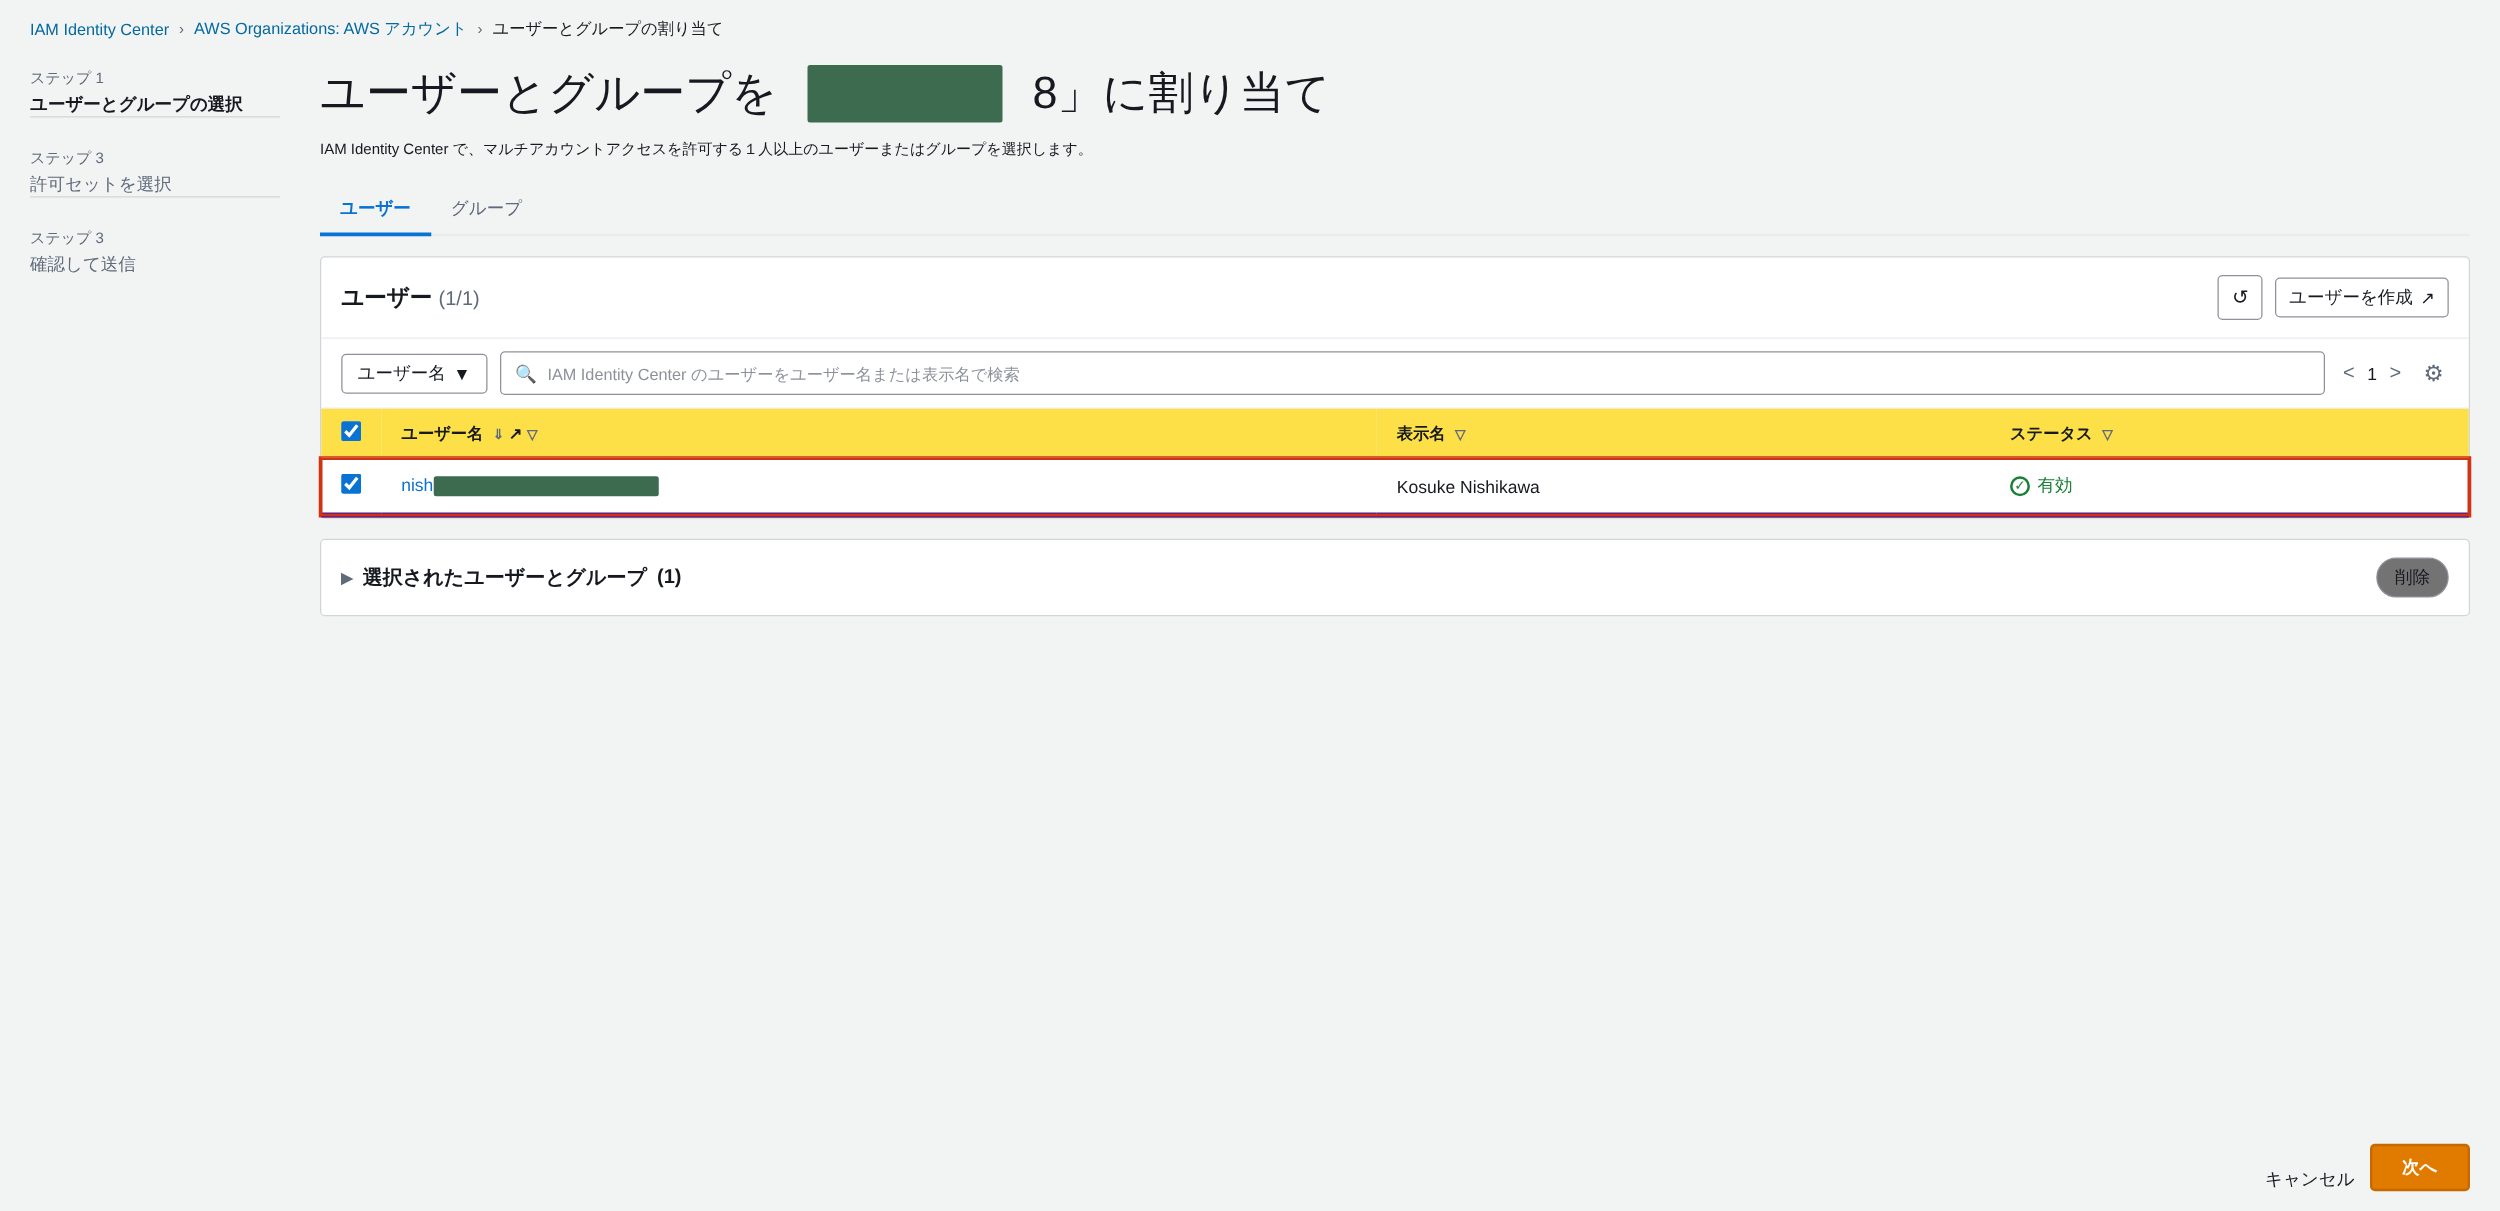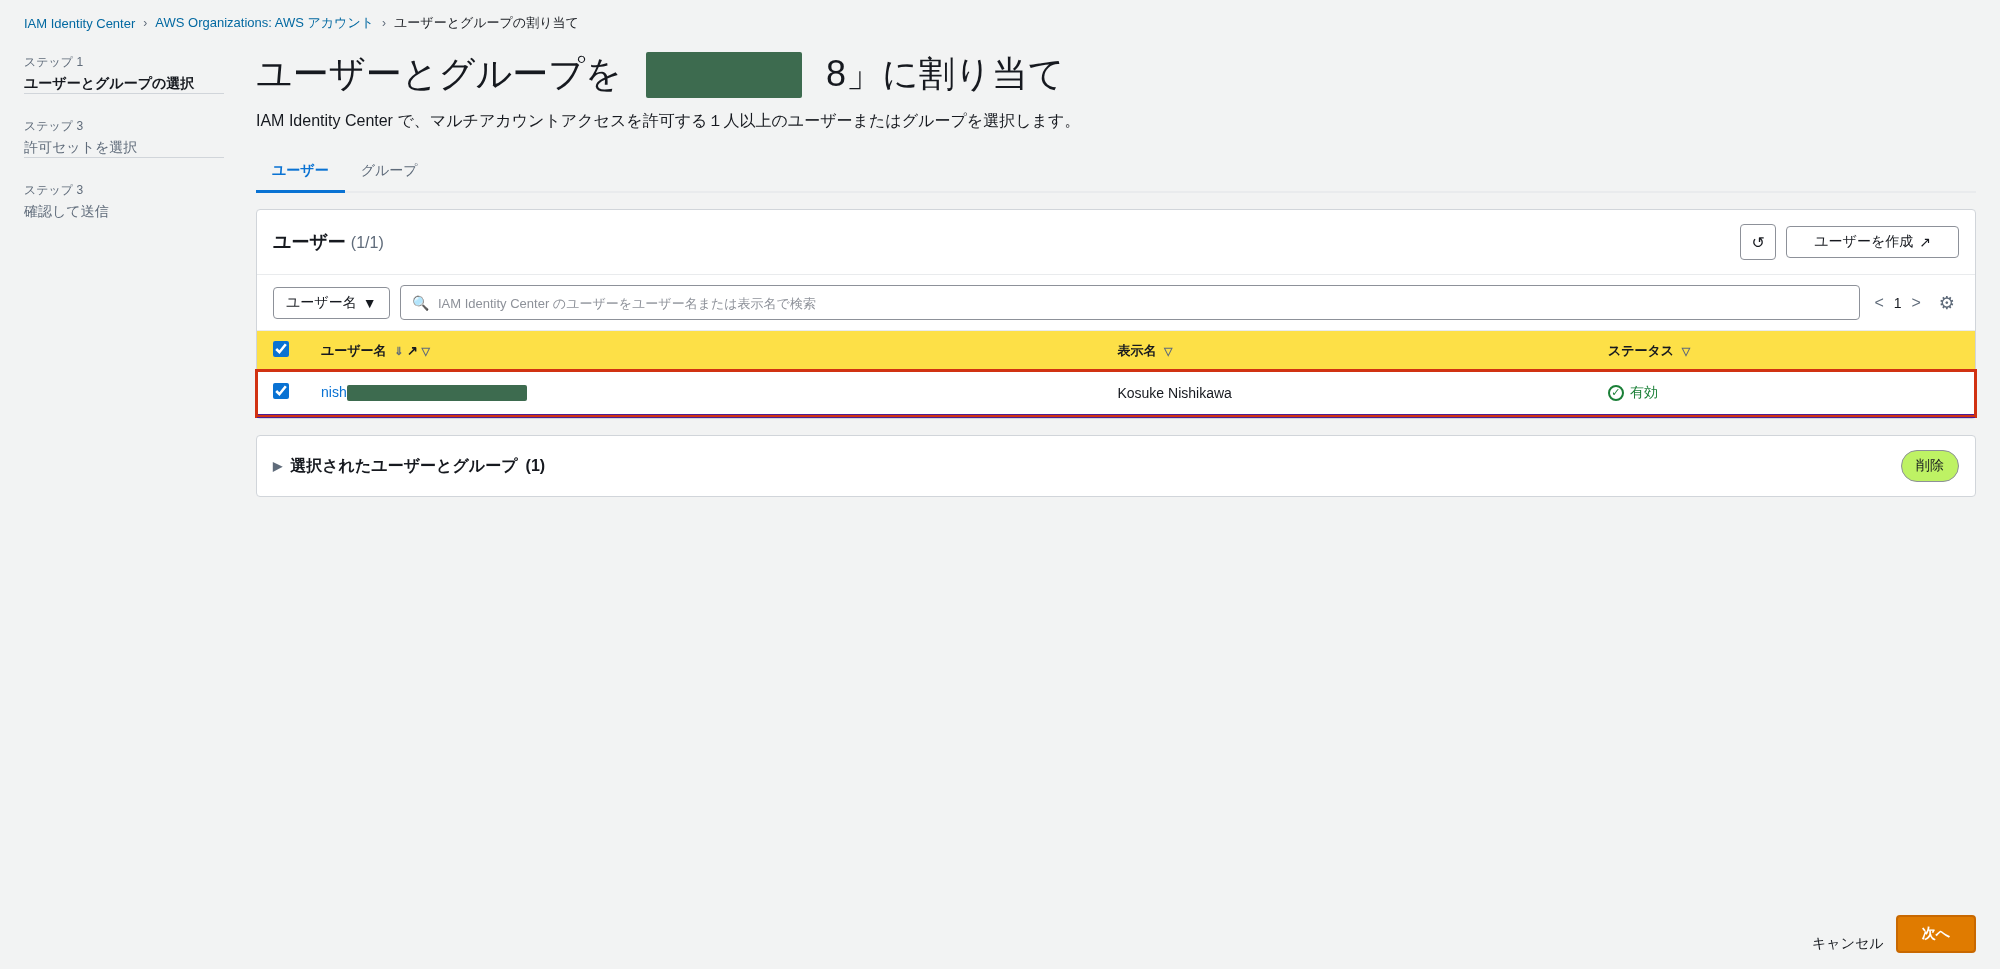--- a/index.html
+++ b/index.html
@@ -86,21 +86,21 @@
     .title-redacted {
       background: #3d6b4f;
       color: #3d6b4f;
       border-radius: 2px;
       padding: 2px 8px;
       font-size: 36px;
       display: inline-block;
       min-width: 130px;
     }
     .page-description {
-      font-size: 16px;
+      font-size: 12px;
       color: #16191f;
       margin-bottom: 20px;
     }
     
     .tabs {
       display: flex;
       border-bottom: 2px solid #e9ebed;
       margin-bottom: 0;
     }
     .tab {
@@ -160,21 +160,21 @@
       align-items: center;
       justify-content: center;
       cursor: pointer;
       font-size: 16px;
       color: #16191f;
     }
     .btn-create {
       background: #fff;
       border: 1px solid #8d9199;
       border-radius: 4px;
-      padding: 6px 27px;
+      padding: 6px 10px;
       cursor: pointer;
       font-size: 14px;
       color: #16191f;
       display: flex;
       align-items: center;
       gap: 6px;
       white-space: nowrap;
     }
     
     .filter-row {
@@ -327,21 +327,21 @@
       gap: 8px;
       font-size: 16px;
       font-weight: 700;
       cursor: pointer;
     }
     .chevron {
       font-size: 12px;
       color: #5f6b7a;
     }
     .btn-delete {
-      background: #bef264;
+      background: #737373;
       border: 1px solid #8d9199;
       border-radius: 16px;
       padding: 6px 14px;
       cursor: pointer;
       font-size: 14px;
       color: #16191f;
     }
     
     .footer {
       display: flex;

